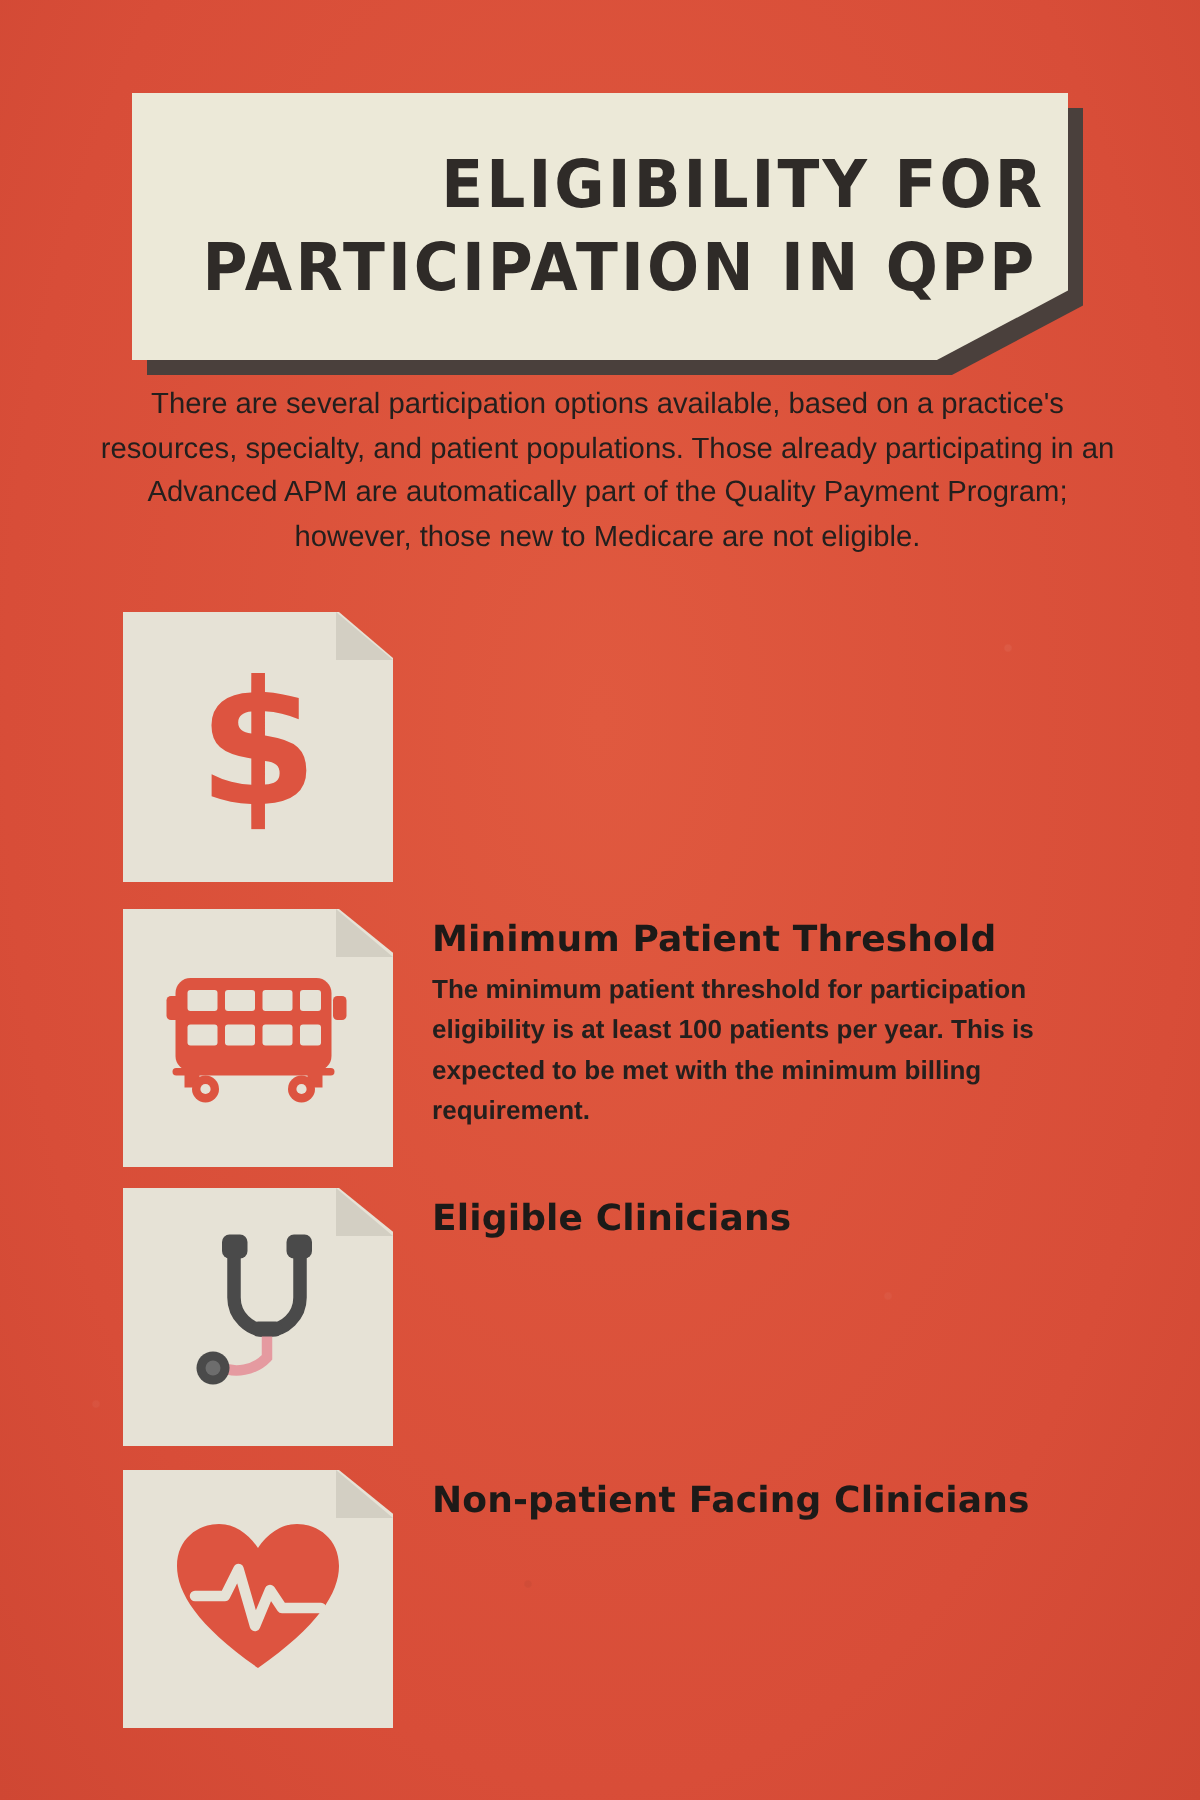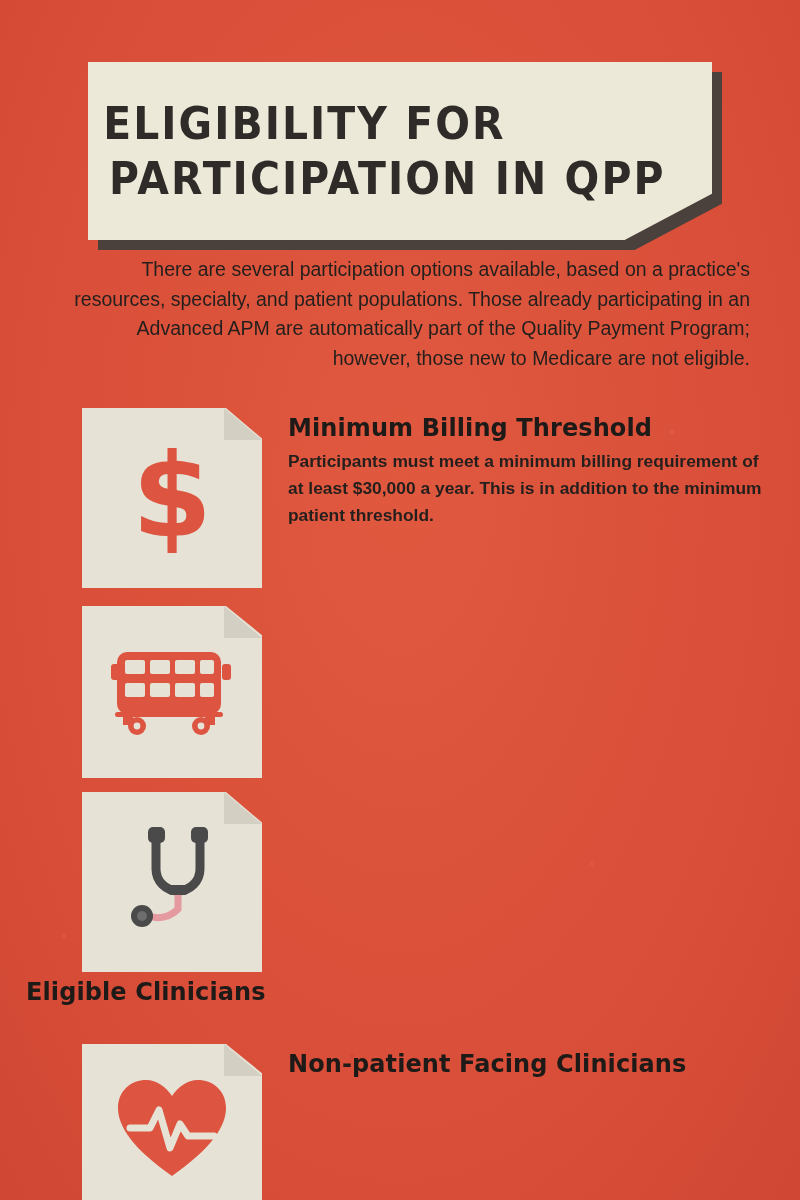--- a/index.html
+++ b/index.html
@@ -47,41 +47,41 @@
   .title-banner {
     position: absolute;
     left: 0;
     top: 0;
     width: 624px;
     height: 178px;
     background: #ece9d8;
     clip-path: polygon(0 0, 100% 0, 100% 74%, 86% 100%, 0 100%);
     display: flex;
     flex-direction: column;
-    align-items: flex-start;
+    align-items: flex-end;
     justify-content: center;
   }
   .title-line {
     font-family: "DejaVu Sans", sans-serif;
     font-weight: bold;
     font-size: 44px;
     letter-spacing: 2.2px;
     color: #2f2b28;
     text-transform: uppercase;
     line-height: 1.25;
     transform: scaleX(0.93);
     text-align: center;
   }
   
   .intro {
     position: absolute;
     left: 60px;
     top: 255px;
     width: 690px;
-    text-align: right;
+    text-align: center;
     color: #231f1d;
     font-size: 19.5px;
     line-height: 1.52;
     font-family: "Liberation Sans", sans-serif;
   }
   
   .items {
     position: absolute;
     left: 0;
     top: 408px;
@@ -132,21 +132,21 @@
   .item-body {
     font-size: 17.4px;
     line-height: 1.55;
     color: #241f1d;
     font-weight: 600;
     font-family: "Liberation Sans", sans-serif;
   }
   .item-2 .icon-card, .item-3 .icon-card, .item-4 .icon-card { height: 172px; }
   .item-1 { margin-bottom: 18px; }
   .item-2 { margin-bottom: 14px; }
-  .item-3 { margin-bottom: 32px; flex-direction: column; }
+  .item-3 { margin-bottom: 16px; }
 </style>
 </head>
 <body>
 
 <div class="poster">
 
   <div class="title-wrap">
     <div class="title-shadow"></div>
     <div class="title-banner">
       <div class="title-line">Eligibility for</div>
@@ -159,24 +159,20 @@
   <div class="items">
 
     <div class="item item-1">
       <div class="icon-card">
         <div class="fold"></div>
         <span>
           <svg width="86" height="110" viewBox="0 0 86 110">
             <text x="43" y="93" font-family="DejaVu Sans, sans-serif" font-size="115" font-weight="bold" fill="#dd5440" text-anchor="middle">$</text>
           </svg>
         </span>
-      </div>
-      <div class="item-text">
-        <h3 class="item-title">Minimum Billing Threshold</h3>
-        <div class="item-body">Participants must meet a minimum billing requirement of at least $30,000 a year.  This is in addition to the minimum patient threshold.</div>
       </div>
     </div>
 
     <div class="item item-2">
       <div class="icon-card">
         <div class="fold"></div>
         <span>
           <svg width="126" height="92" viewBox="0 0 126 92">
             <g fill="#dd5440">
               <rect x="8" y="6" width="104" height="62" rx="10"></rect>
@@ -199,20 +195,22 @@
               <rect x="91" y="37" width="14" height="14" rx="2"></rect>
             </g>
             <g fill="#e6e2d6">
               <circle cx="28" cy="80" r="3.4"></circle>
               <circle cx="92" cy="80" r="3.4"></circle>
             </g>
           </svg>
         </span>
       </div>
       <div class="item-text">
+        <h3 class="item-title">Minimum Patient Threshold</h3>
+        <div class="item-body">The minimum patient threshold for participation eligibility is at least 100 patients per year.  This is expected to be met with the minimum billing requirement.</div>
       </div>
     </div>
 
     <div class="item item-3">
       <div class="icon-card">
         <div class="fold"></div>
         <span>
           <svg width="120" height="130" viewBox="0 0 120 130">
             <g fill="none" stroke="#4a4a4a" stroke-width="9" stroke-linecap="round">
               <path d="M44 20 L44 52 A22 22 0 0 0 88 52 L88 20"></path>

